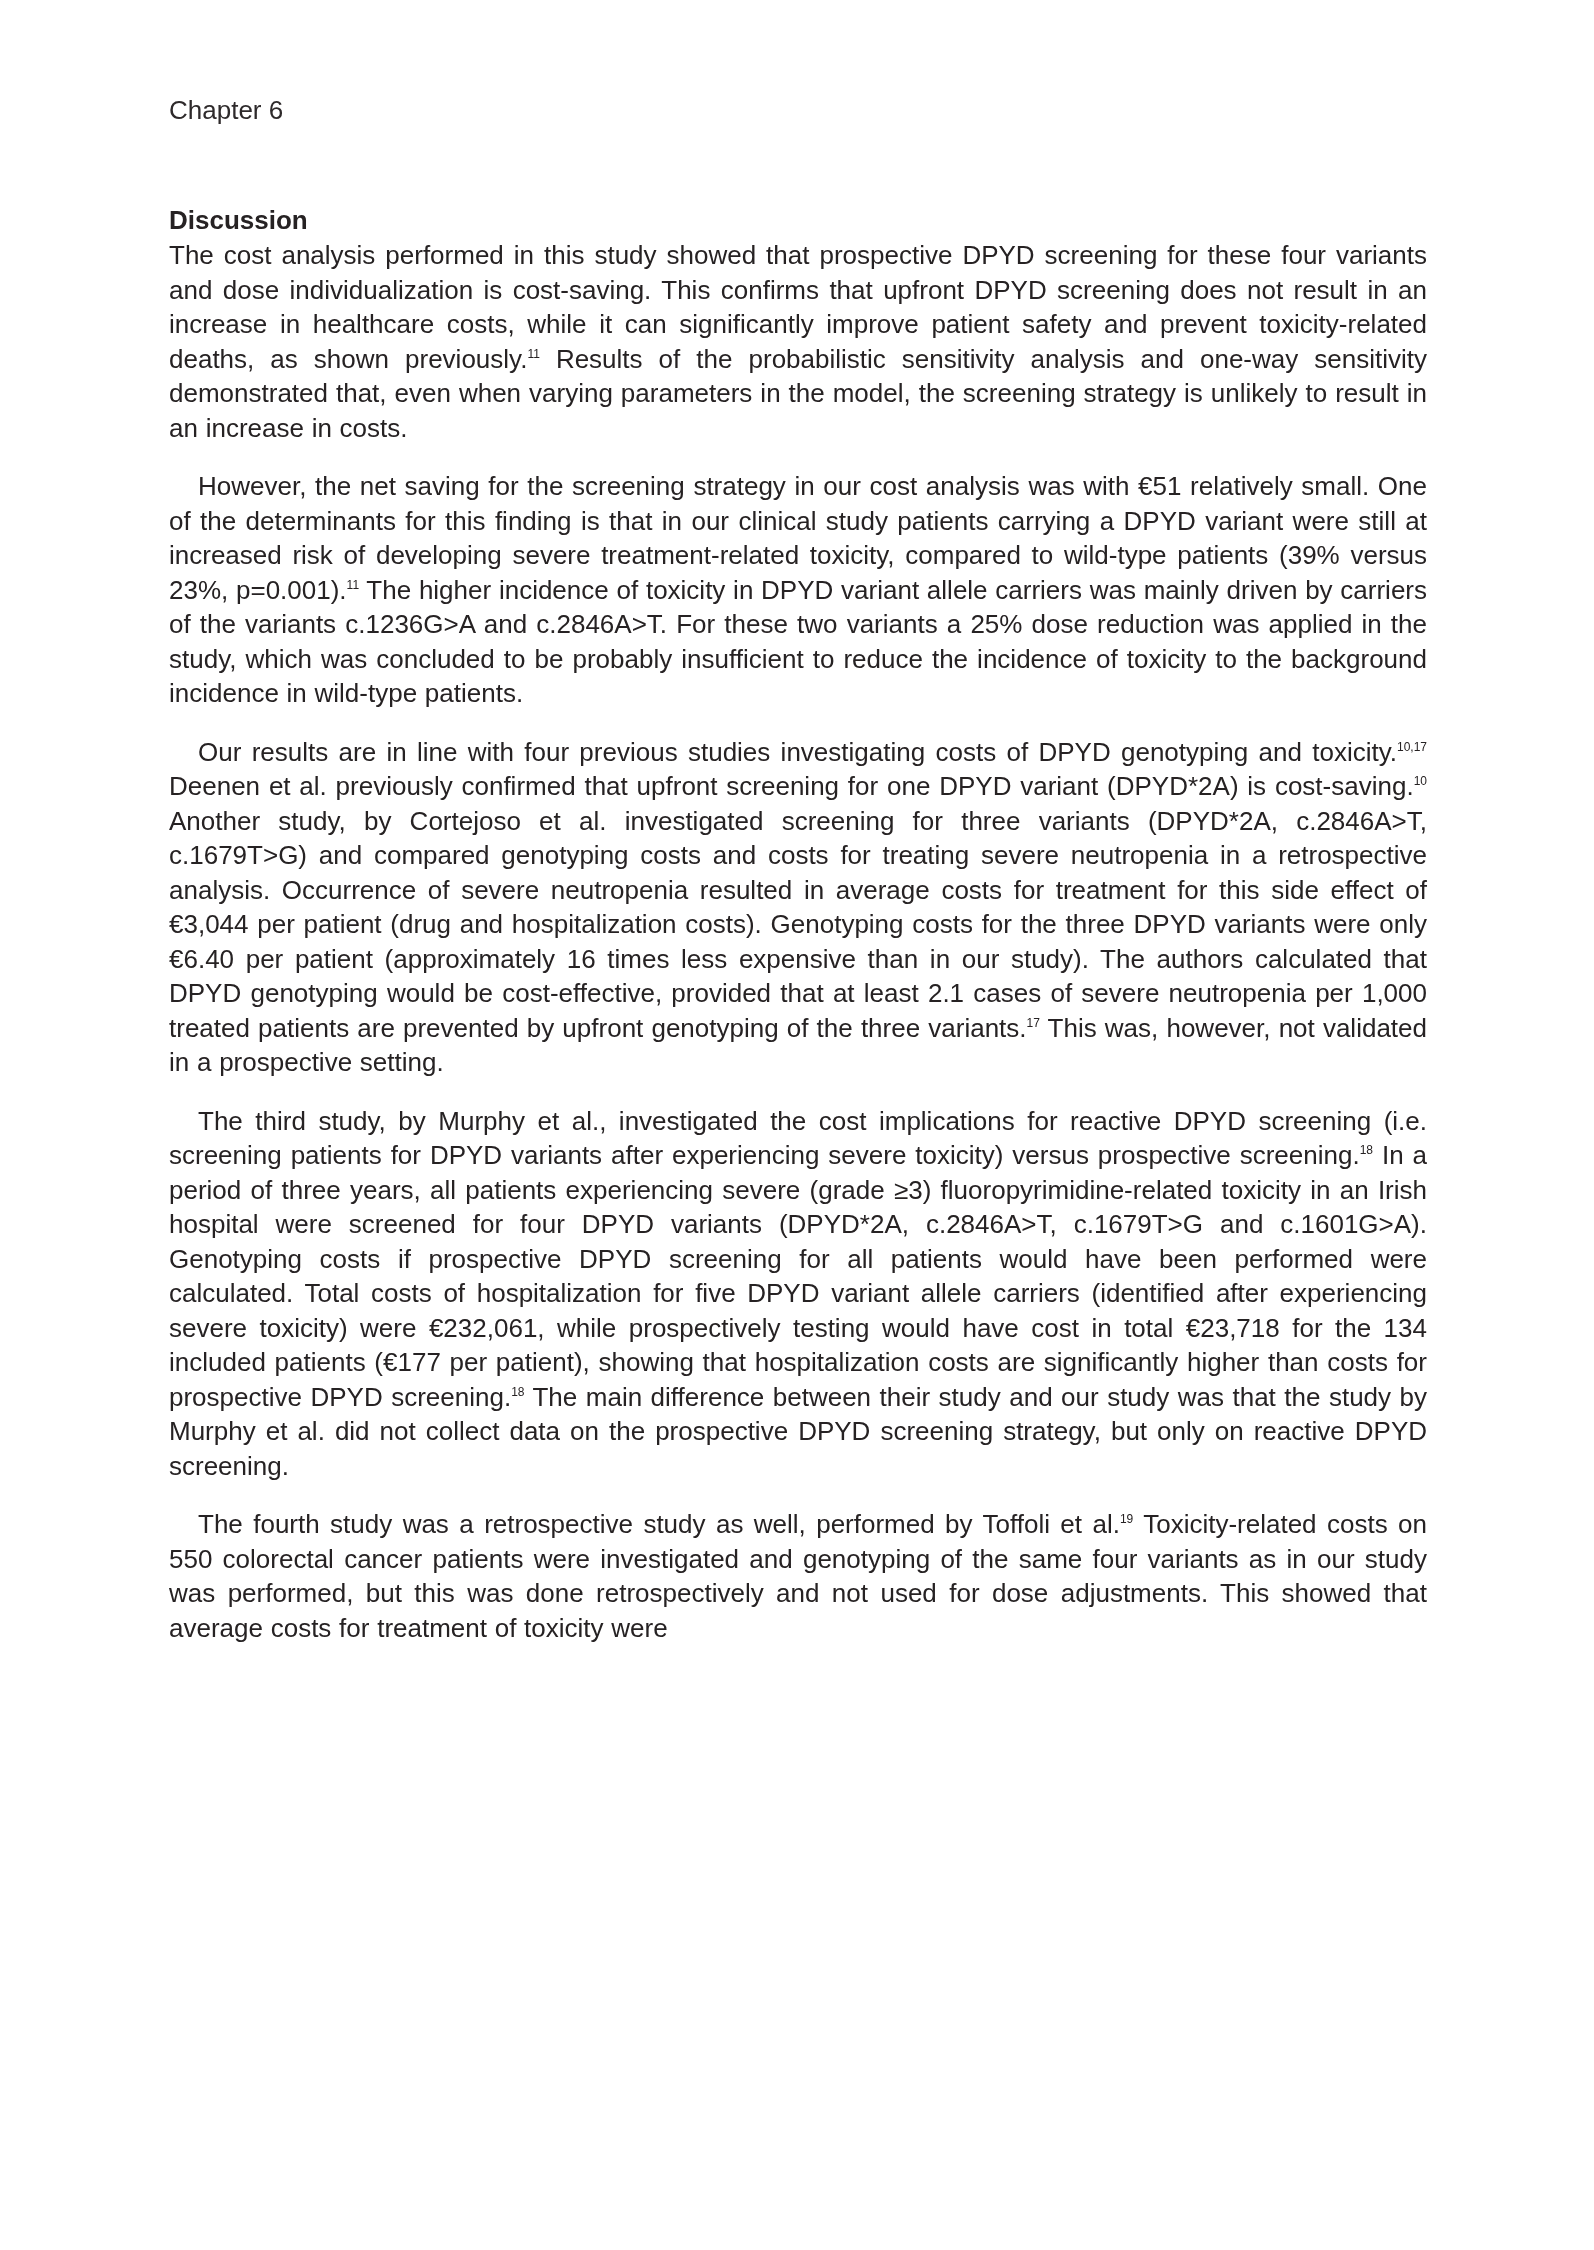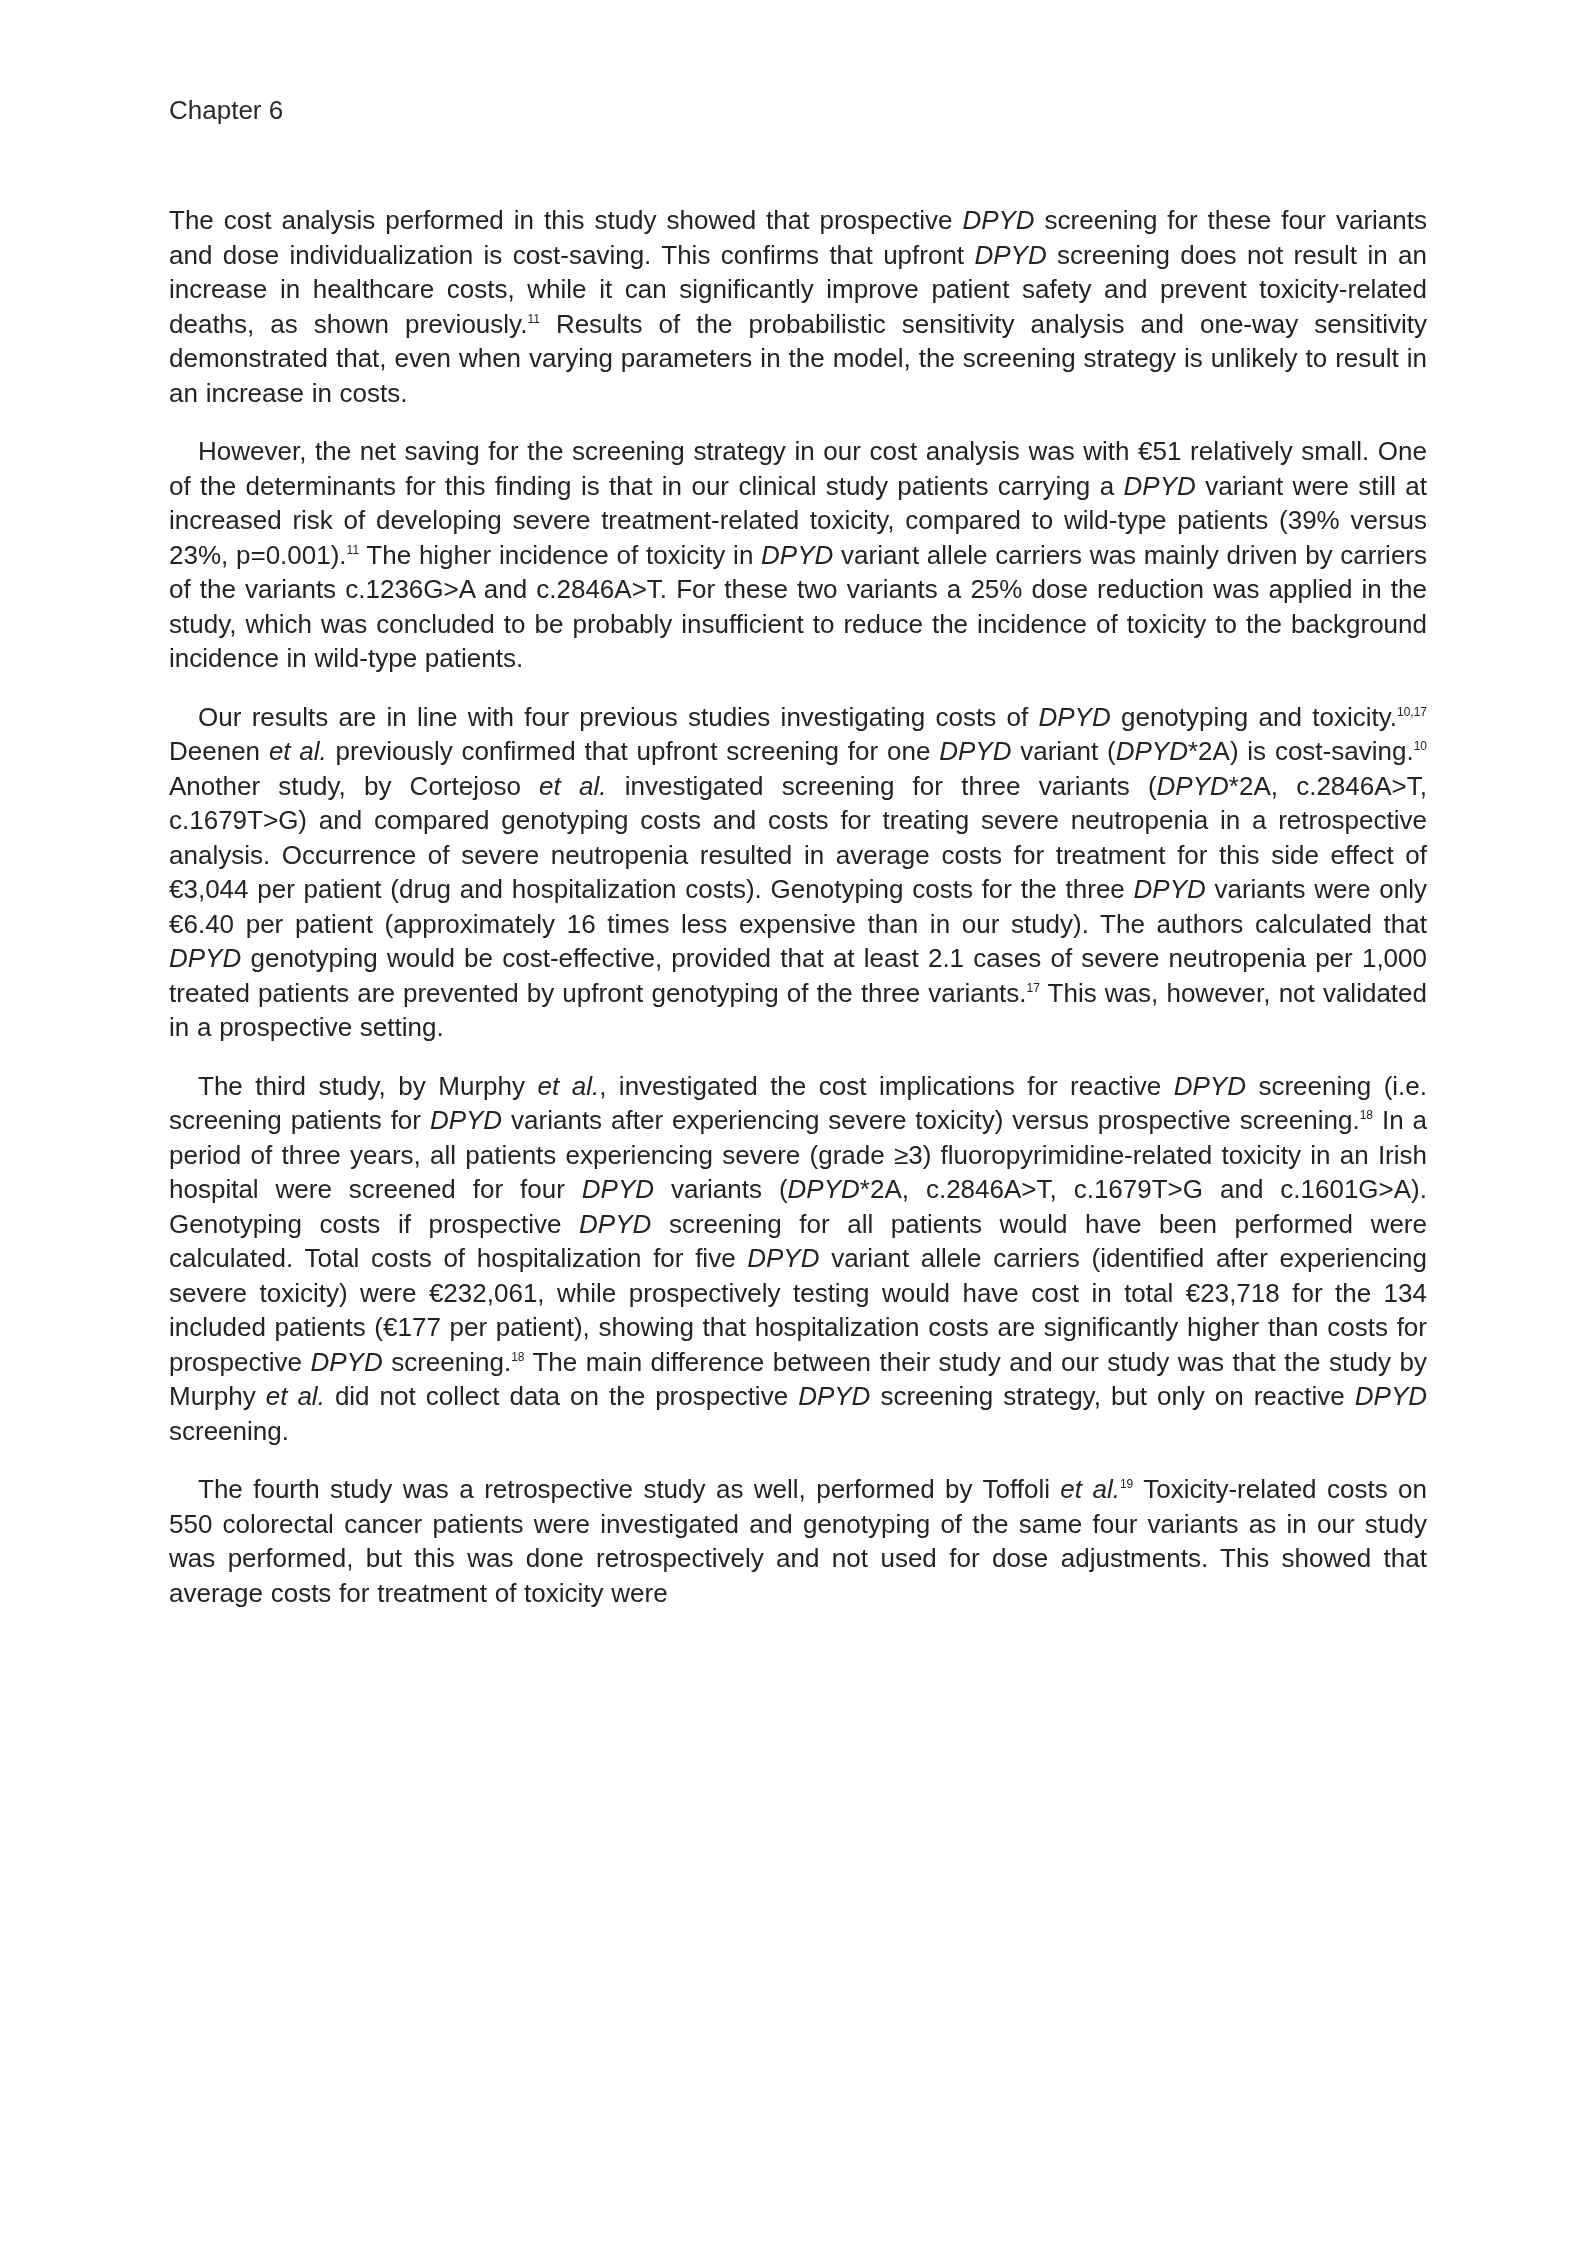--- a/index.html
+++ b/index.html
@@ -41,21 +41,20 @@
     font-size: 26px;
     line-height: 34.5px;
     text-align: justify;
     word-spacing: 0.5px;
   }
   .para.indent {
     text-indent: 29px;
     margin-top: 24px;
   }
   .para .it {
-    font-style: italic;
   }
   .para sup {
     font-size: 12px;
     line-height: 0;
     vertical-align: super;
   }
   .page-number {
     position: absolute;
     top: 2140px;
     left: 169px;
@@ -64,20 +63,21 @@
     margin-left: 8px;
   }
 </style>
 </head>
 <body>
 
 <div class="page">
   <div class="chapter-header">Chapter 6</div>
 
   <main class="content">
+    <h2 class="section-title">Discussion</h2>
     <div id="paragraphs">
         <p class="para"><span>The cost analysis performed in this study showed that prospective </span><span class="it">DPYD</span><span> screening for these four variants and dose individualization is cost-saving. This confirms that upfront </span><span class="it">DPYD</span><span> screening does not result in an increase in healthcare costs, while it can significantly improve patient safety and prevent toxicity-related deaths, as shown previously.</span><sup>11</sup><span> Results of the probabilistic sensitivity analysis and one-way sensitivity demonstrated that, even when varying parameters in the model, the screening strategy is unlikely to result in an increase in costs.</span></p>
         <p class="para indent"><span>However, the net saving for the screening strategy in our cost analysis was with €51 relatively small. One of the determinants for this finding is that in our clinical study patients carrying a </span><span class="it">DPYD</span><span> variant were still at increased risk of developing severe treatment-related toxicity, compared to wild-type patients (39% versus 23%, p=0.001).</span><sup>11</sup><span> The higher incidence of toxicity in </span><span class="it">DPYD</span><span> variant allele carriers was mainly driven by carriers of the variants c.1236G&gt;A and c.2846A&gt;T. For these two variants a 25% dose reduction was applied in the study, which was concluded to be probably insufficient to reduce the incidence of toxicity to the background incidence in wild-type patients.</span></p>
         <p class="para indent"><span>Our results are in line with four previous studies investigating costs of </span><span class="it">DPYD</span><span> genotyping and toxicity.</span><sup>10,17</sup><span> Deenen </span><span class="it">et al.</span><span> previously confirmed that upfront screening for one </span><span class="it">DPYD</span><span> variant (</span><span class="it">DPYD</span><span>*2A) is cost-saving.</span><sup>10</sup><span> Another study, by Cortejoso </span><span class="it">et al.</span><span> investigated screening for three variants (</span><span class="it">DPYD</span><span>*2A, c.2846A&gt;T, c.1679T&gt;G) and compared genotyping costs and costs for treating severe neutropenia in a retrospective analysis. Occurrence of severe neutropenia resulted in average costs for treatment for this side effect of €3,044 per patient (drug and hospitalization costs). Genotyping costs for the three </span><span class="it">DPYD</span><span> variants were only €6.40 per patient (approximately 16 times less expensive than in our study). The authors calculated that </span><span class="it">DPYD</span><span> genotyping would be cost-effective, provided that at least 2.1 cases of severe neutropenia per 1,000 treated patients are prevented by upfront genotyping of the three variants.</span><sup>17</sup><span> This was, however, not validated in a prospective setting.</span></p>
         <p class="para indent"><span>The third study, by Murphy </span><span class="it">et al.</span><span>, investigated the cost implications for reactive </span><span class="it">DPYD</span><span> screening (i.e. screening patients for </span><span class="it">DPYD</span><span> variants after experiencing severe toxicity) versus prospective screening.</span><sup>18</sup><span> In a period of three years, all patients experiencing severe (grade ≥3) fluoropyrimidine-related toxicity in an Irish hospital were screened for four </span><span class="it">DPYD</span><span> variants (</span><span class="it">DPYD</span><span>*2A, c.2846A&gt;T, c.1679T&gt;G and c.1601G&gt;A). Genotyping costs if prospective </span><span class="it">DPYD</span><span> screening for all patients would have been performed were calculated. Total costs of hospitalization for five </span><span class="it">DPYD</span><span> variant allele carriers (identified after experiencing severe toxicity) were €232,061, while prospectively testing would have cost in total €23,718 for the 134 included patients (€177 per patient), showing that hospitalization costs are significantly higher than costs for prospective </span><span class="it">DPYD</span><span> screening.</span><sup>18</sup><span> The main difference between their study and our study was that the study by Murphy </span><span class="it">et al.</span><span> did not collect data on the prospective </span><span class="it">DPYD</span><span> screening strategy, but only on reactive </span><span class="it">DPYD</span><span> screening.</span></p>
         <p class="para indent"><span>The fourth study was a retrospective study as well, performed by Toffoli </span><span class="it">et al.</span><sup>19</sup><span> Toxicity-related costs on 550 colorectal cancer patients were investigated and genotyping of the same four variants as in our study was performed, but this was done retrospectively and not used for dose adjustments. This showed that average costs for treatment of toxicity were</span></p>
       </div>
   </main>
 
   <div class="page-number">186</div>

